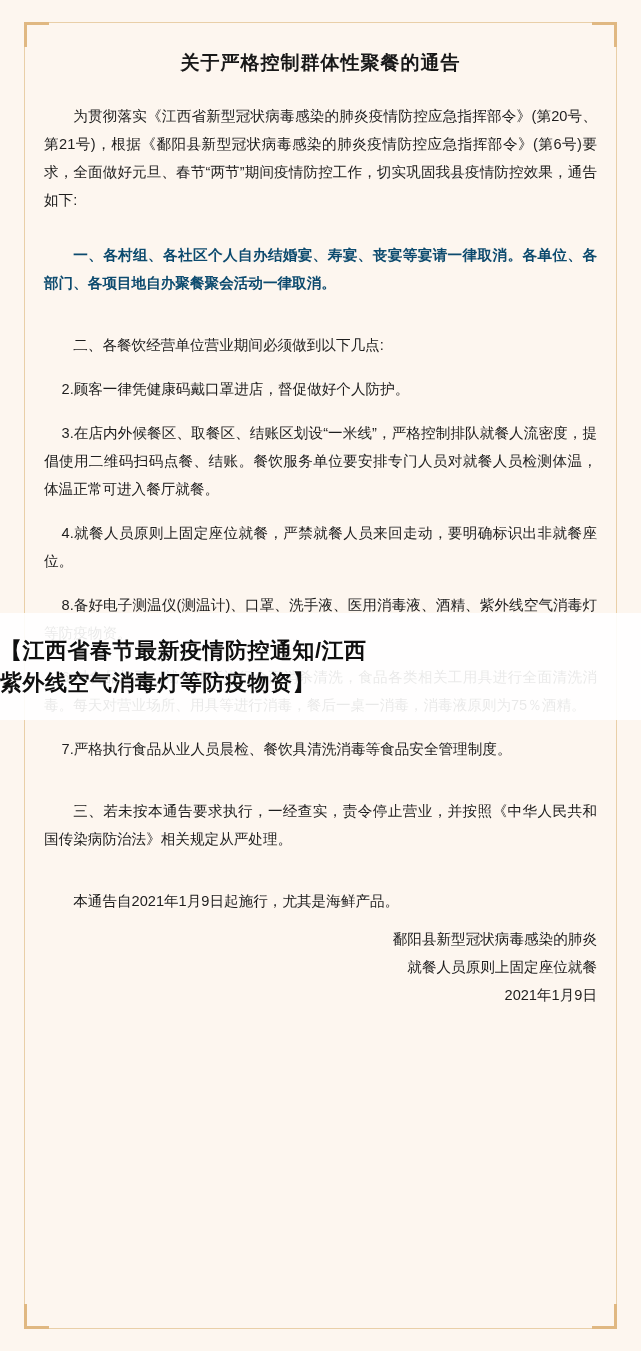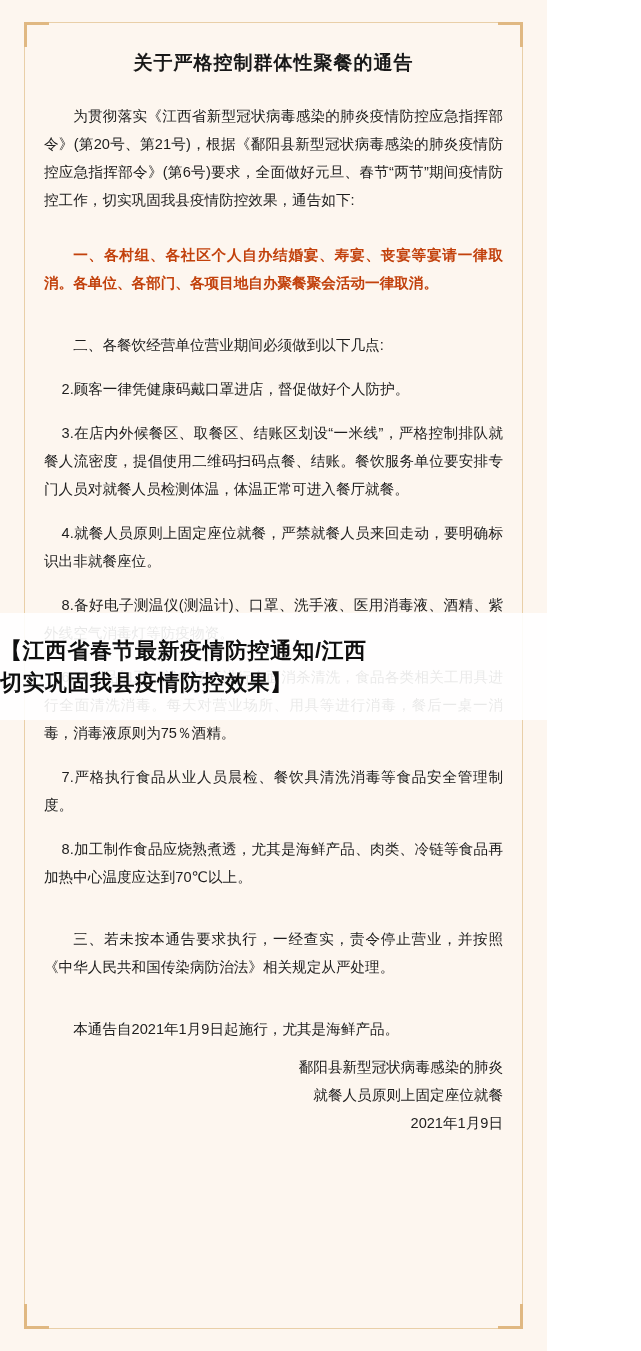--- a/index.html
+++ b/index.html
@@ -7,21 +7,21 @@
     width:641px;
     height:1351px;
     background:#ffffff;
     font-family:"Liberation Sans","DejaVu Sans",sans-serif;
     overflow:hidden;
     position:relative;
   }
   .poster{
     position:absolute;
     left:0; top:0;
-    width:547px;
+    width:641px;
     height:1351px;
     background:#fdf6ef;
     box-sizing:border-box;
   }
   .inner-frame{
     position:absolute;
     left:24px; top:22px;
     right:24px; bottom:22px;
     border:1px solid #e9cfa8;
     box-sizing:border-box;
@@ -59,21 +59,21 @@
     font-size:14.6px;
     line-height:1.92;
     color:#1d1d1d;
     text-align:justify;
     font-family:"Liberation Sans","DejaVu Sans",sans-serif;
   }
   p.indent{text-indent:2em;}
   p.indent-small{text-indent:1.2em;}
   .gap{height:16px;}
   .gap-sm{height:9px;}
-  .red{color:#c2410c;font-weight:bold;}
+  .red{color:#0c4a6e;font-weight:bold;}
   .sign{
     text-align:right;
     font-size:14.6px;
     line-height:1.9;
     color:#1d1d1d;
   }
   
   .overlay{
     position:absolute;
     left:0;
@@ -114,30 +114,29 @@
     <div class="gap-sm"></div>
     <p class="indent red">一、各村组、各社区个人自办结婚宴、寿宴、丧宴等宴请一律取消。各单位、各部门、各项目地自办聚餐聚会活动一律取消。</p>
     <div class="gap"></div>
     <p class="indent">二、各餐饮经营单位营业期间必须做到以下几点:</p>
     <p class="indent-small">2.顾客一律凭健康码戴口罩进店，督促做好个人防护。</p>
     <p class="indent-small">3.在店内外候餐区、取餐区、结账区划设“一米线”，严格控制排队就餐人流密度，提倡使用二维码扫码点餐、结账。餐饮服务单位要安排专门人员对就餐人员检测体温，体温正常可进入餐厅就餐。</p>
     <p class="indent-small">4.就餐人员原则上固定座位就餐，严禁就餐人员来回走动，要明确标识出非就餐座位。</p>
     <p class="indent-small">8.备好电子测温仪(测温计)、口罩、洗手液、医用消毒液、酒精、紫外线空气消毒灯等防疫物资。</p>
     <p class="indent-small">6.对食品加工、就餐场所进行全面消杀清洗，食品各类相关工用具进行全面清洗消毒。每天对营业场所、用具等进行消毒，餐后一桌一消毒，消毒液原则为75％酒精。</p>
     <p class="indent-small">7.严格执行食品从业人员晨检、餐饮具清洗消毒等食品安全管理制度。</p>
-    <p class="indent-small">8.加工制作食品应烧熟煮透，尤其是海鲜产品、肉类、冷链等食品再加热中心温度应达到70℃以上。</p>
     <div class="gap"></div>
     <p class="indent">三、若未按本通告要求执行，一经查实，责令停止营业，并按照《中华人民共和国传染病防治法》相关规定从严处理。</p>
     <div class="gap"></div>
     <p class="indent">本通告自2021年1月9日起施行，尤其是海鲜产品。</p>
     <div class="gap-sm"></div>
     <div class="sign">
       <div>鄱阳县新型冠状病毒感染的肺炎</div>
       <div>就餐人员原则上固定座位就餐</div>
       <div>2021年1月9日</div>
     </div>
   </div>
 
   <div class="overlay">
     <div class="overlay-line">【江西省春节最新疫情防控通知/江西</div>
-    <div class="overlay-line">切实巩固我县疫情防控效果】</div>
+    <div class="overlay-line">紫外线空气消毒灯等防疫物资】</div>
   </div>
 </div>
 
 </body></html>

